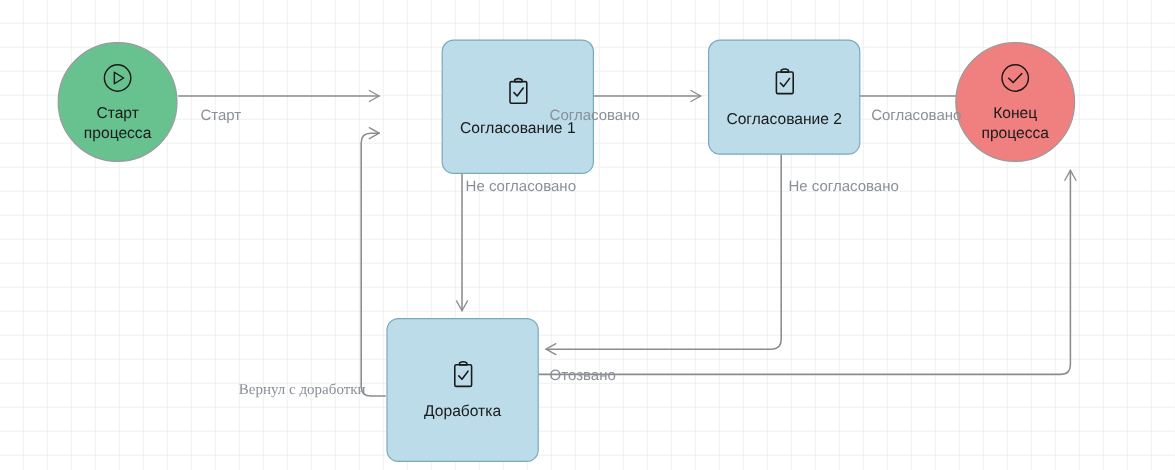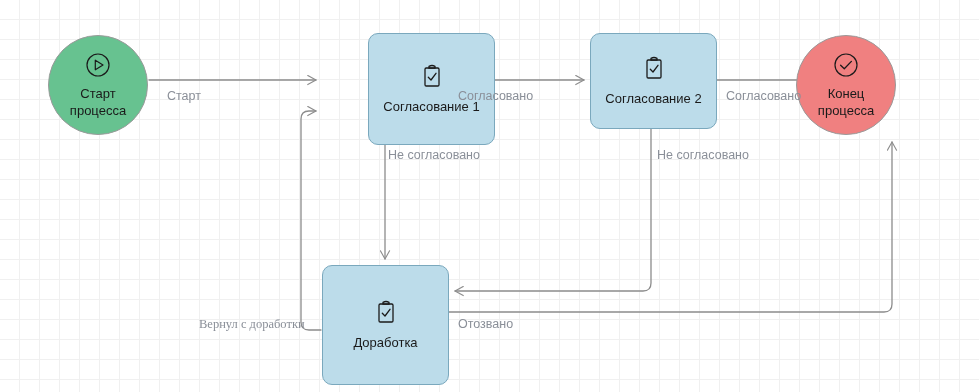--- a/index.html
+++ b/index.html
@@ -157,15 +157,15 @@
   <div class="edge-label" style="left:458px; top:89px;">Согласовано</div>
 
   <div class="edge-label" style="left:726px; top:89px;">Согласовано</div>
 
   <div class="edge-label" style="left:388px; top:148px;">Не согласовано</div>
 
   <div class="edge-label" style="left:657px; top:148px;">Не согласовано</div>
 
   <div class="edge-label" style="left:199px; top:317px;font-family:Liberation Serif, serif;">Вернул с доработки</div>
 
-  <div class="edge-label" style="left:458px; top:317px;">Отозвано</div>
+  <div class="edge-label" style="left:458px; top:306px;">Отозвано</div>
 
 </div>
 
 </body></html>

